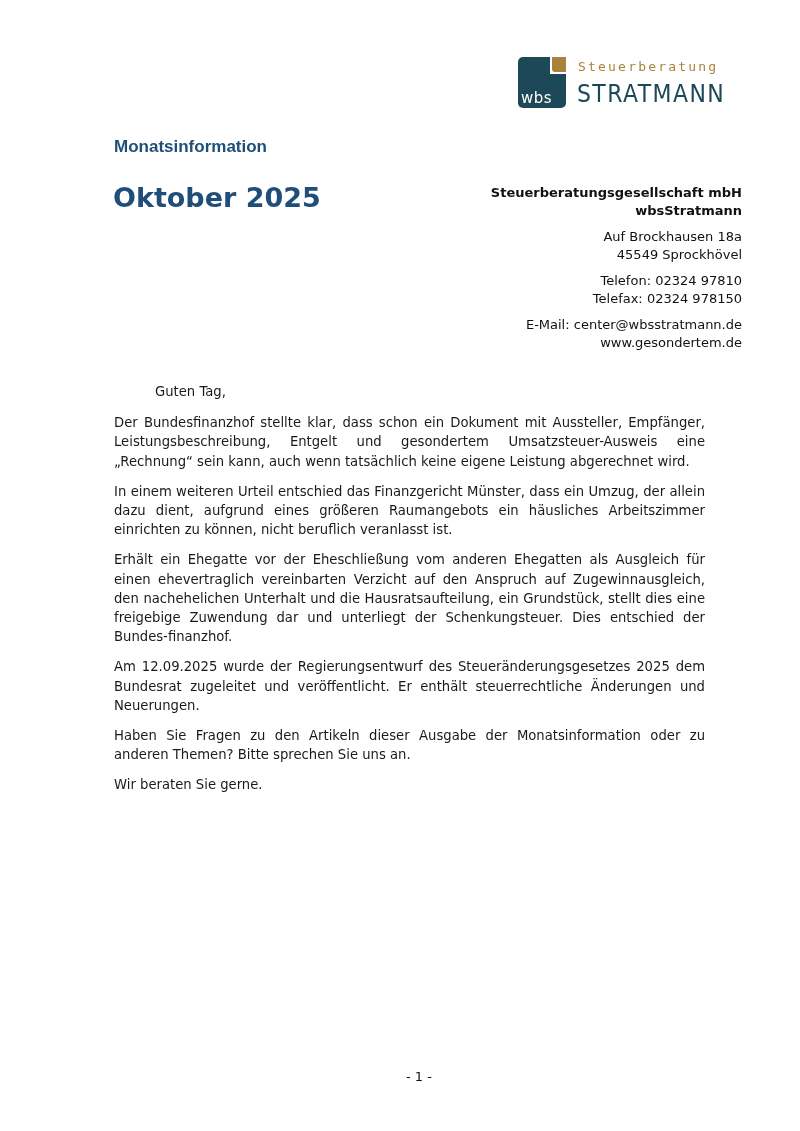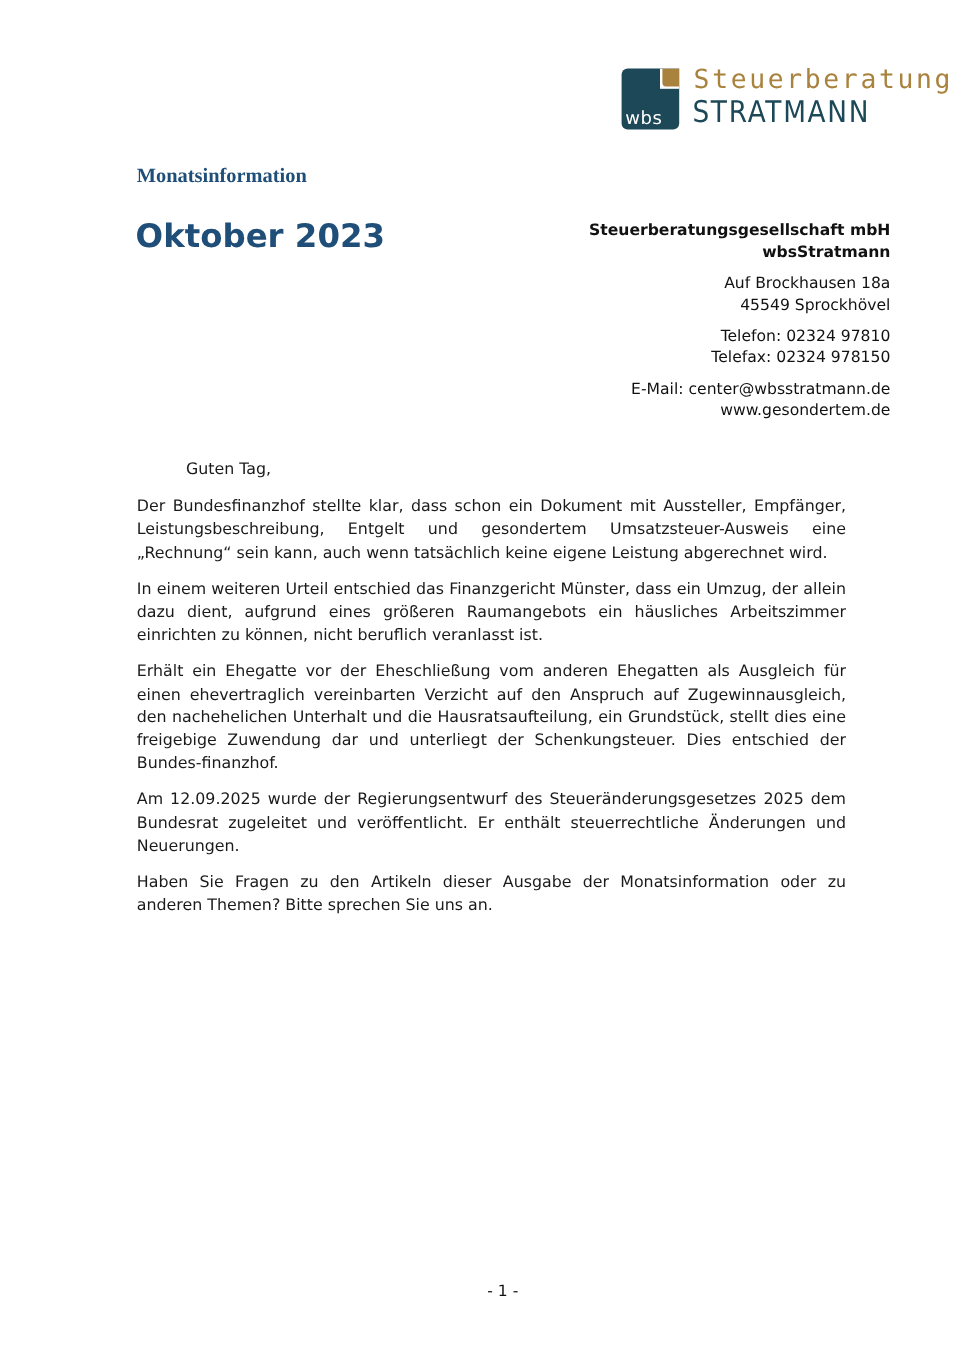--- a/index.html
+++ b/index.html
@@ -58,21 +58,21 @@
       font-family: "DejaVu Sans", sans-serif;
       font-size: 15px;
       letter-spacing: 0.5px;
       line-height: 1;
     }
     .logo-line1 {
       position: absolute;
       left: 60px; top: 0px;
       color: #a9823d;
       font-family: "DejaVu Sans Mono", monospace;
-      font-size: 22px;
+      font-size: 13px;
       letter-spacing: 2.2px;
       line-height: 20px;
       white-space: nowrap;
       text-align: right;
     }
     .logo-line2 {
       position: absolute;
       left: 59px; top: 22px;
       color: #1d4858;
       font-family: "DejaVu Sans", sans-serif;
@@ -86,21 +86,21 @@
 
     
     .kicker {
       position: absolute;
       left: 114px;
       top: 136px;
       color: #1f4e79;
       font-weight: bold;
       font-size: 17px;
       line-height: 22px;
-      font-family: Liberation Serif, serif;
+      font-family: Liberation Sans, sans-serif;
     }
     .title {
       position: absolute;
       left: 113px;
       top: 181px;
       color: #1f4e79;
       font-weight: bold;
       font-size: 27px;
       line-height: 34px;
       font-family: "DejaVu Sans", sans-serif;
@@ -164,36 +164,37 @@
     <div class="logo-mark">
       <div class="logo-corner-gap"></div>
       <div class="logo-corner"></div>
       <span class="logo-wbs">wbs</span>
     </div>
     <div class="logo-line1">Steuerberatung</div>
     <div class="logo-line2">STRATMANN</div>
   </div>
 
   <div class="kicker">Monatsinformation</div>
-  <div class="title">Oktober 2023</div>
+  <div class="title">Oktober 2025</div>
 
   <div class="address">
     <div class="bold gap">Steuerberatungsgesellschaft mbH</div>
     <div class="bold">wbsStratmann</div>
     <div class="gap">Auf Brockhausen 18a</div>
     <div>45549 Sprockhövel</div>
     <div class="gap">Telefon: 02324 97810</div>
     <div>Telefax: 02324 978150</div>
     <div class="gap">E-Mail: center@wbsstratmann.de</div>
     <div>www.gesondertem.de</div>
   </div>
 
   <div class="content">
     <p class="greeting">Guten Tag,</p>
     <p>Der Bundesfinanzhof stellte klar, dass schon ein Dokument mit Aussteller, Empfänger, Leistungsbeschreibung, Entgelt und gesondertem Umsatzsteuer-Ausweis eine „Rechnung“ sein kann, auch wenn tatsächlich keine eigene Leistung abgerechnet wird.</p>
     <p>In einem weiteren Urteil entschied das Finanzgericht Münster, dass ein Umzug, der allein dazu dient, aufgrund eines größeren Raumangebots ein häusliches Arbeitszimmer einrichten zu können, nicht beruflich veranlasst ist.</p>
     <p>Erhält ein Ehegatte vor der Eheschließung vom anderen Ehegatten als Ausgleich für einen ehevertraglich vereinbarten Verzicht auf den Anspruch auf Zugewinnausgleich, den nachehelichen Unterhalt und die Hausratsaufteilung, ein Grundstück, stellt dies eine freigebige Zuwendung dar und unterliegt der Schenkungsteuer. Dies entschied der Bundes-finanzhof.</p>
     <p>Am 12.09.2025 wurde der Regierungsentwurf des Steueränderungsgesetzes 2025 dem Bundesrat zugeleitet und veröffentlicht. Er enthält steuerrechtliche Änderungen und Neuerungen.</p>
     <p>Haben Sie Fragen zu den Artikeln dieser Ausgabe der Monatsinformation oder zu anderen Themen? Bitte sprechen Sie uns an.</p>
+    <p>Wir beraten Sie gerne.</p>
   </div>
 
   <div class="page-number">- 1 -</div>
 </div>
 
 </body></html>

